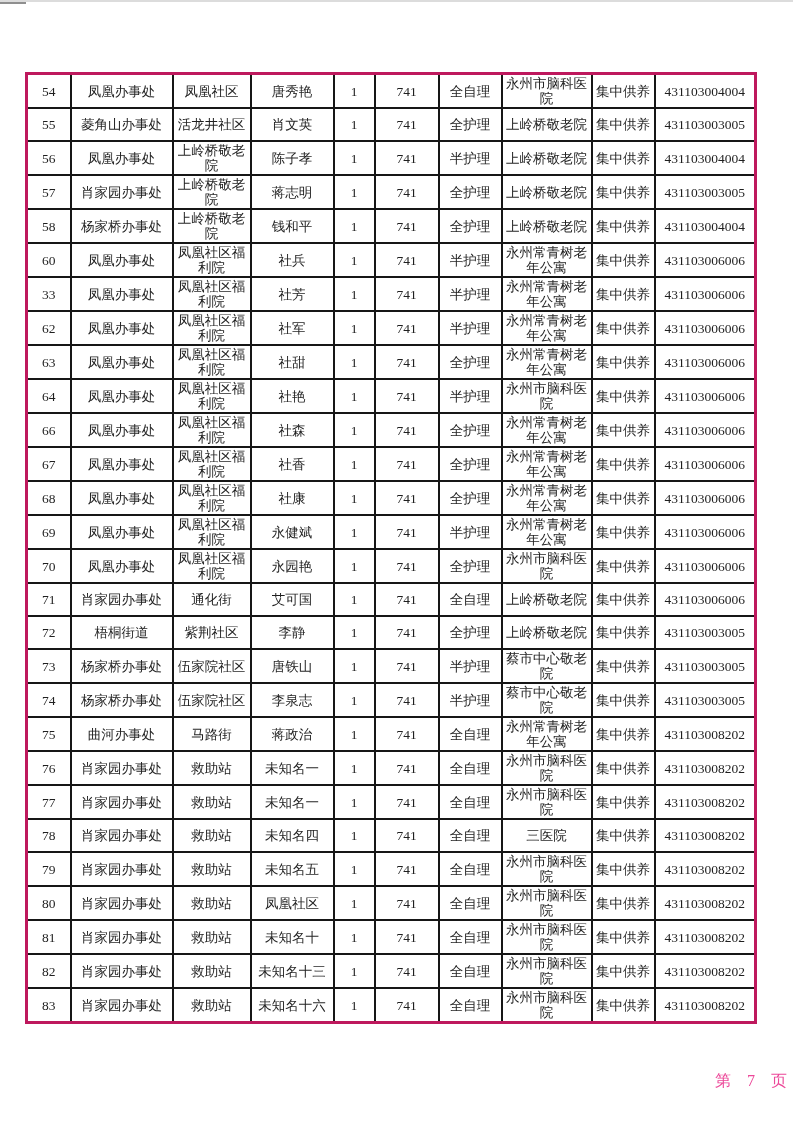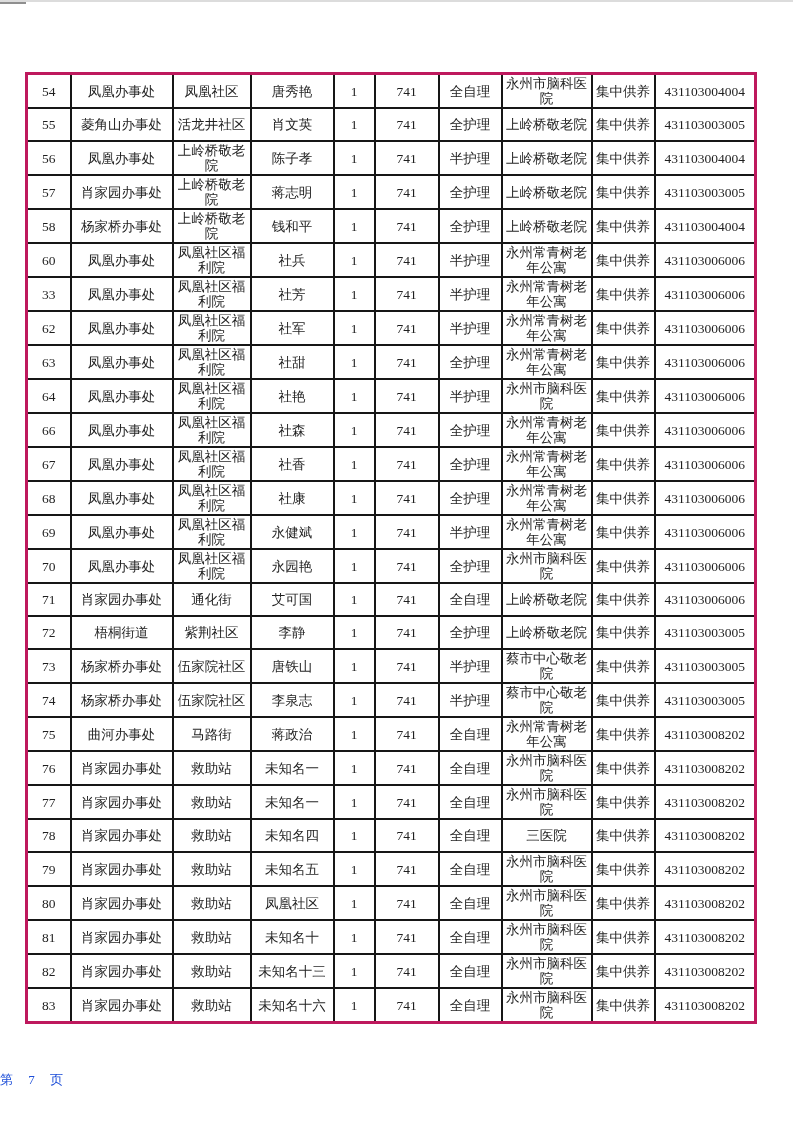--- a/index.html
+++ b/index.html
@@ -45,24 +45,24 @@
     height: 29px;
     padding: 1px 2px;
     word-break: break-all;
     overflow: hidden;
   }
   .page-footer {
     position: absolute;
     top: 1071px;
     left: 0;
     width: 793px;
-    text-align: left;
-    font-size: 13px;
+    text-align: right;
+    font-size: 16px;
     letter-spacing: 6px;
-    color: #1d4ed8;
+    color: #ec4899;
   }
 </style>
 </head>
 <body>
 
 <div class="top-rule"></div>
 <div class="top-tick"></div>
 
 <table class="roster">
   <colgroup>

